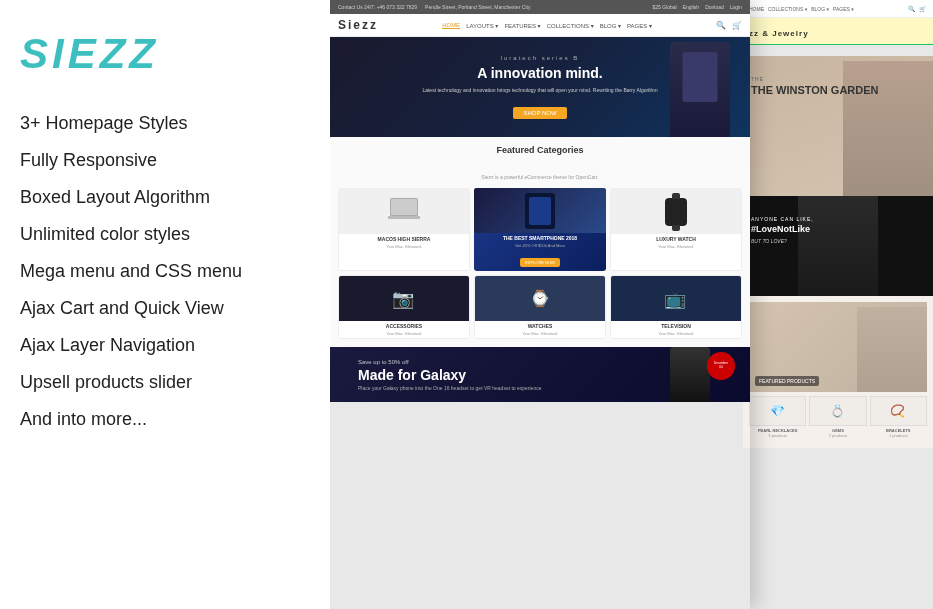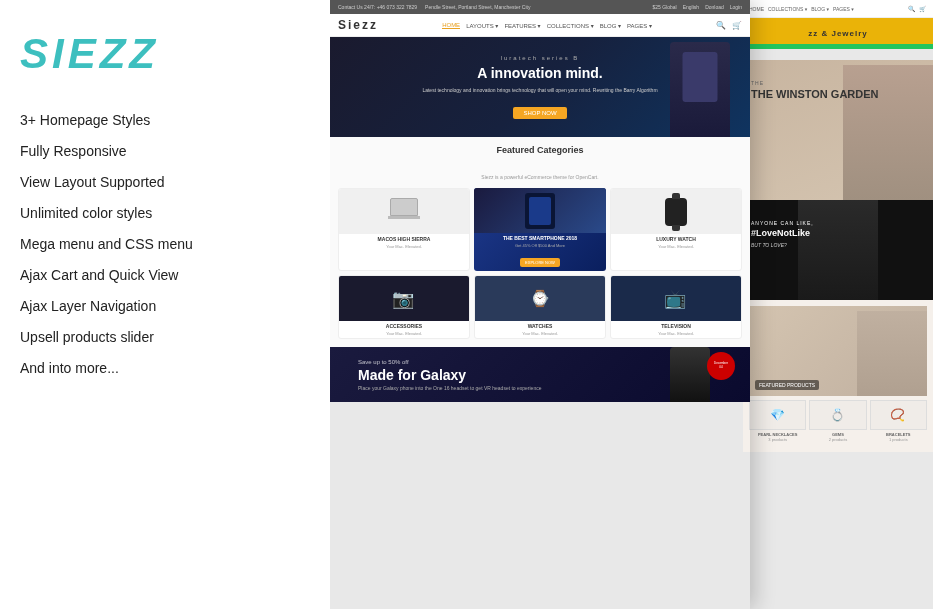--- a/index.html
+++ b/index.html
@@ -36,21 +36,21 @@
     }
 
     .features-list {
       list-style: none;
       display: flex;
       flex-direction: column;
       gap: 6px;
     }
 
     .features-list li {
-      font-size: 14px;
+      font-size: 18px;
       color: #222222;
       font-weight: 400;
       line-height: 1.5;
       padding: 2px 0;
     }
 
     
     .right-panel {
       flex: 1;
       height: 609px;
@@ -569,21 +569,21 @@
 <body>
 
 <div class="left-panel">
   <div class="logo">
     <span class="logo-text">SIEZZ</span>
   </div>
 
   <ul class="features-list">
   <li>3+ Homepage Styles</li>
       <li>Fully Responsive</li>
-      <li>View Layout Supported</li>
+      <li>Boxed Layout Algorithm</li>
       <li>Unlimited color styles</li>
       <li>Mega menu and CSS menu</li>
       <li>Ajax Cart and Quick View</li>
       <li>Ajax Layer Navigation</li>
       <li>Upsell products slider</li>
       <li>And into more...</li>
     </ul>
 </div>
 
 <div class="right-panel">
@@ -716,21 +716,21 @@
           <span>COLLECTIONS ▾</span>
           <span>BLOG ▾</span>
           <span>PAGES ▾</span>
         </div>
         <div style="display:flex;gap:4px;align-items:center;">
           <span style="font-size:6px;">🔍</span>
           <span style="font-size:6px;">🛒</span>
         </div>
       </div>
 
-      <div style="background:#eab308;padding:4px 6px;border-bottom:5px solid #22c55e;text-align:center;">
+      <div style="background:#fef9c3;padding:4px 6px;border-bottom:1px solid #22c55e;">
         <span class="fashion-logo">zz &amp; Jewelry</span>
       </div>
 
       <div class="fashion-hero">
         <div class="fashion-model"></div>
         <div style="position:absolute;left:8px;top:20px;">
           <div style="font-size:5px;color:#666;letter-spacing:1px;margin-bottom:2px;">THE</div>
           <div style="font-size:11px;font-weight:bold;color:#333;line-height:1.2;">THE WINSTON GARDEN</div>
         </div>
       </div>

